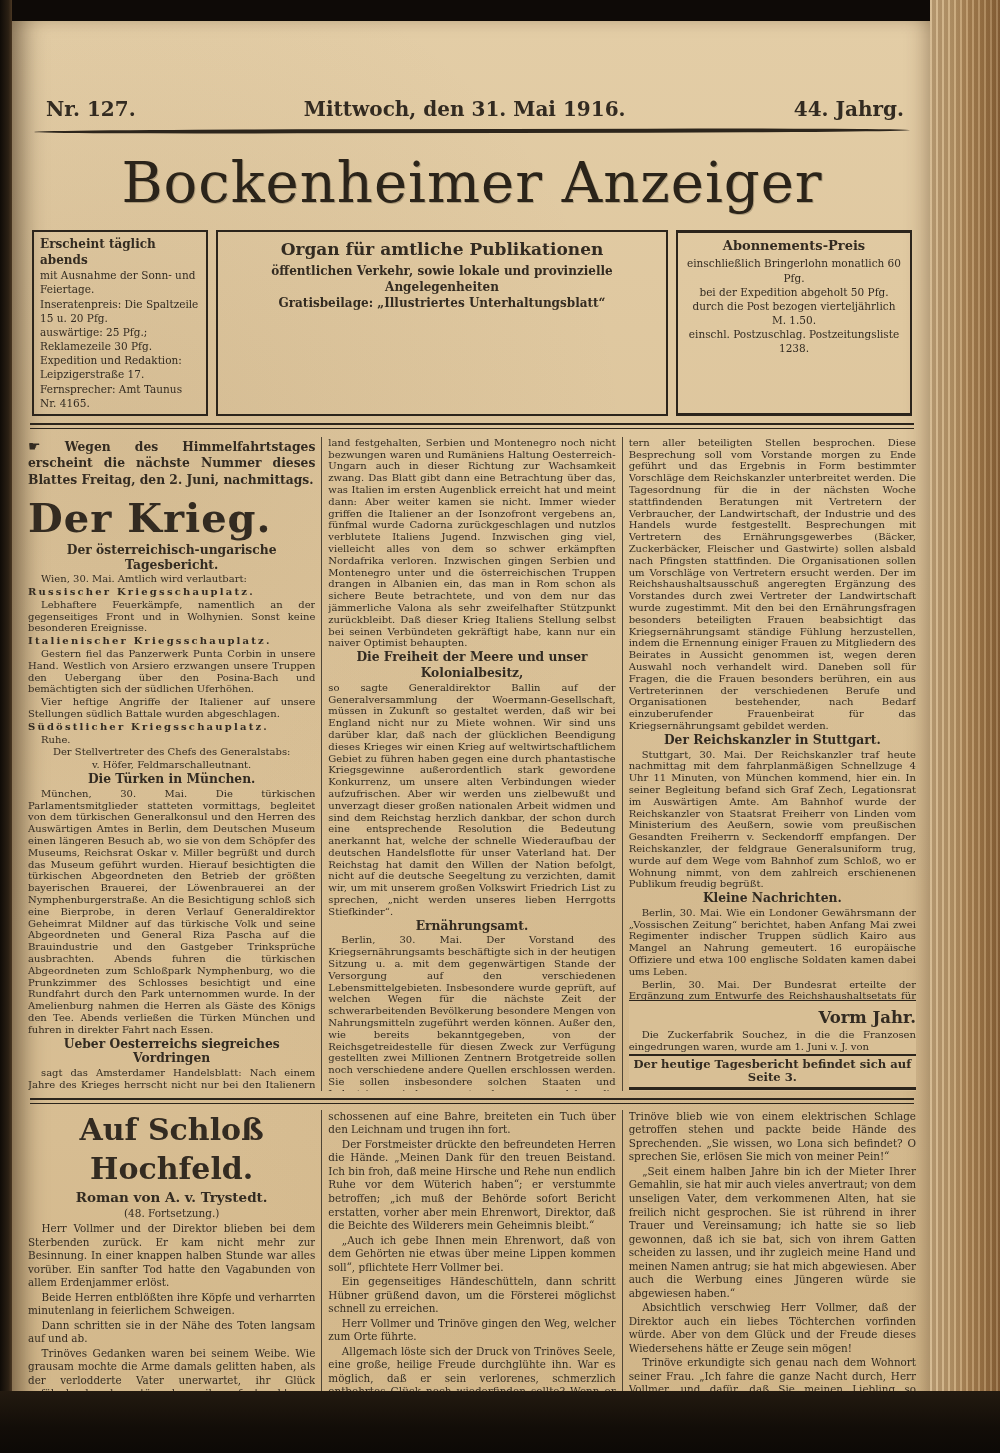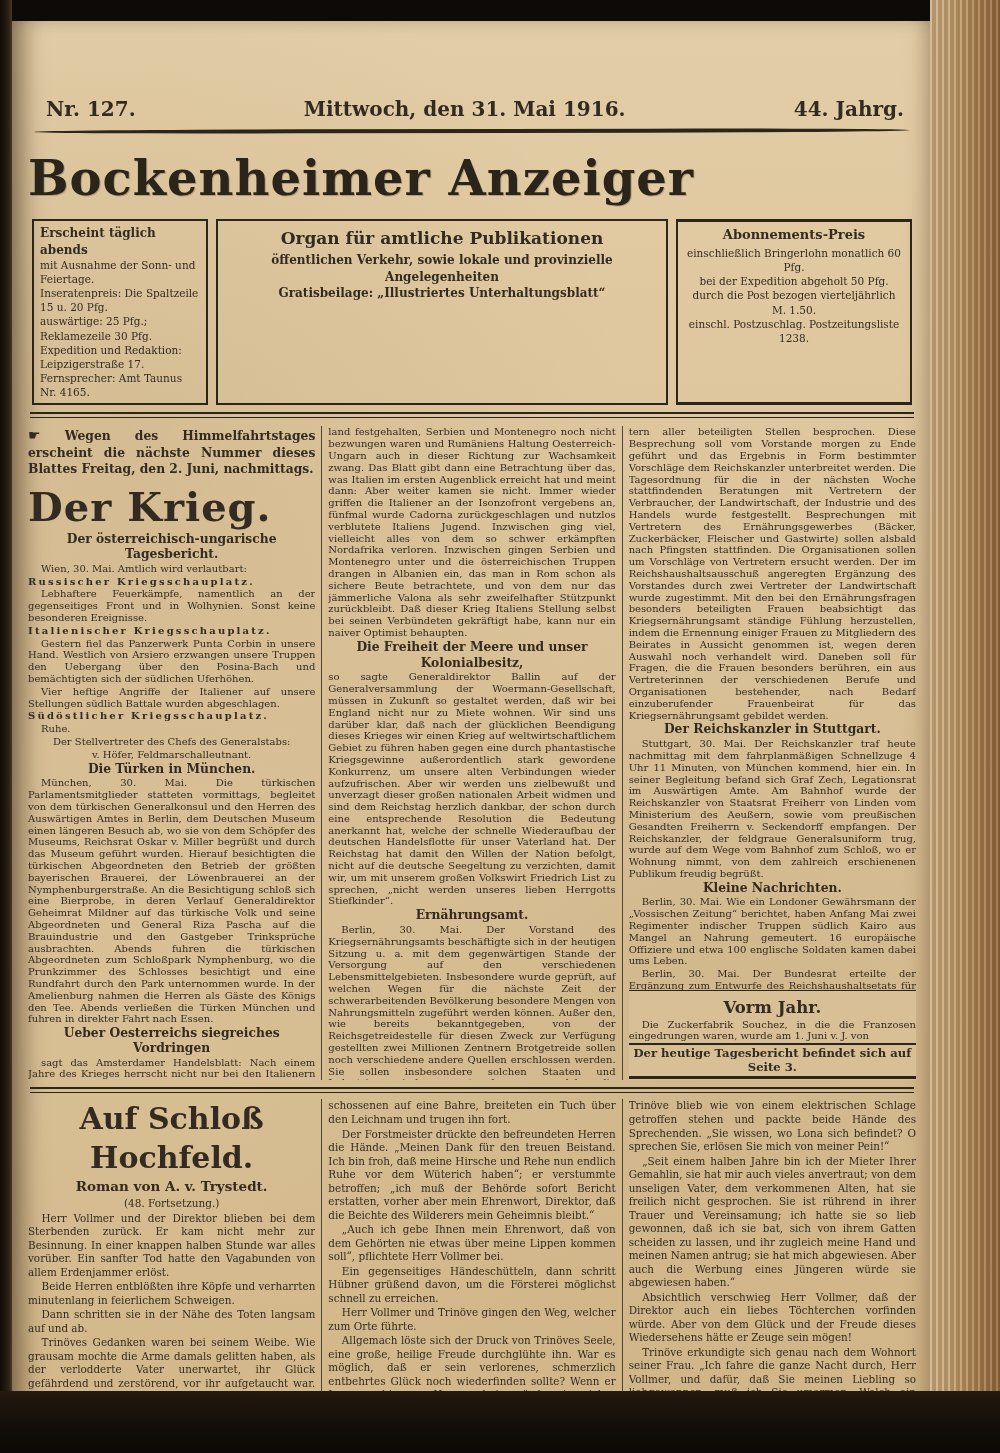--- a/index.html
+++ b/index.html
@@ -21,21 +21,21 @@
         radial-gradient(circle at 12% 30%,rgba(130,95,50,.10),transparent 40%),
         radial-gradient(circle at 80% 70%,rgba(130,95,50,.08),transparent 45%),
         linear-gradient(180deg,#e3cda6 0%,#dcc49b 40%,#d7bd92 80%,#d2b78a 100%);
       box-shadow:inset 22px 0 26px -14px rgba(45,28,12,.6), inset -16px 0 22px -14px rgba(70,45,20,.45);
       padding:0 14px 0 16px;box-sizing:border-box;overflow:hidden;margin-top:21px;}
   
   .head-row{display:flex;align-items:baseline;justify-content:space-between;
       padding:76px 12px 0 18px;font-weight:bold;font-size:20px;}
   .head-rule{margin:8px 6px 0 6px;height:4px;background:#2c251c;border-radius:60%/100%;
       transform:rotate(-.12deg);}
-  .masthead{font-size:48px;font-weight:bold;letter-spacing:1px;
+  .masthead{text-align:center;font-size:56px;font-weight:normal;letter-spacing:1px;
       margin-top:14px;line-height:1.3;color:#2b241a;
       text-shadow:1px 1px 0 rgba(40,30,15,.25);}
   
   .info-row{display:flex;gap:8px;margin:10px 4px 0 4px;}
   .ibox{border:2px solid #2c251c;padding:4px 6px;box-sizing:border-box;font-size:10.5px;line-height:1.35;}
   .ibox .t{font-weight:bold;font-size:13px;text-align:center;margin-bottom:2px;}
   .ibox-left{width:176px;text-align:left;}
   .ibox-center{flex:1;text-align:center;}
   .ibox-center .t{font-size:17px;margin-top:2px;}
   .ibox-center div{font-size:12px;font-weight:bold;}
@@ -46,21 +46,21 @@
   .vrule{width:1px;background:#4e4434;margin:0 6px;}
   .main-cols{height:654px;overflow:hidden;}
   .col{flex:1;overflow:hidden;position:relative;font-size:10px;line-height:1.18;text-align:justify;}
   .col p{margin:0 0 1px 0;text-indent:1.3em;}
   .kicker{font-weight:bold;font-size:12.3px;line-height:1.32;text-indent:0 !important;}
   .kicker .hand{font-family:"DejaVu Sans",sans-serif;font-size:14px;}
   .headline-xl{font-size:40px;font-weight:bold;margin:9px 0 4px 0;line-height:1.05;letter-spacing:1px;}
   .subhead{text-align:center;font-weight:bold;font-size:12.3px;margin:6px 0 2px 0;line-height:1.2;text-indent:0 !important;}
   .label{font-weight:bold;letter-spacing:2.2px;margin:2px 0 1px 0;text-indent:0 !important;}
   .sig{text-align:center;text-indent:0 !important;}
-  .vorm{text-align:center;font-weight:bold;font-size:16.5px;border-top:1.5px solid #2c251c;
+  .vorm{text-align:right;font-weight:bold;font-size:16.5px;border-top:1.5px solid #2c251c;
         padding-top:7px;margin-top:9px;text-indent:0 !important;}
   .notice-bar{font-weight:bold;font-size:11.6px;border-top:2px solid #2c251c;border-bottom:3.5px solid #2c251c;
         padding:2px 0;margin-top:5px;text-indent:0 !important;text-align:center;}
   .col3-anchor{position:absolute;bottom:0;left:0;right:0;background:#d8bf95;}
   
   .feui-cols{height:402px;overflow:hidden;margin-top:6px;}
   .feui{font-size:10.4px;line-height:1.3;}
   .f-title{text-align:center;font-size:30px;font-weight:bold;margin:6px 0 5px 0;text-indent:0 !important;}
   .f-byline{text-align:center;font-size:13.5px;font-weight:bold;margin-bottom:7px;text-indent:0 !important;}
   .f-part{text-align:center;font-size:10.5px;margin-bottom:6px;text-indent:0 !important;}

